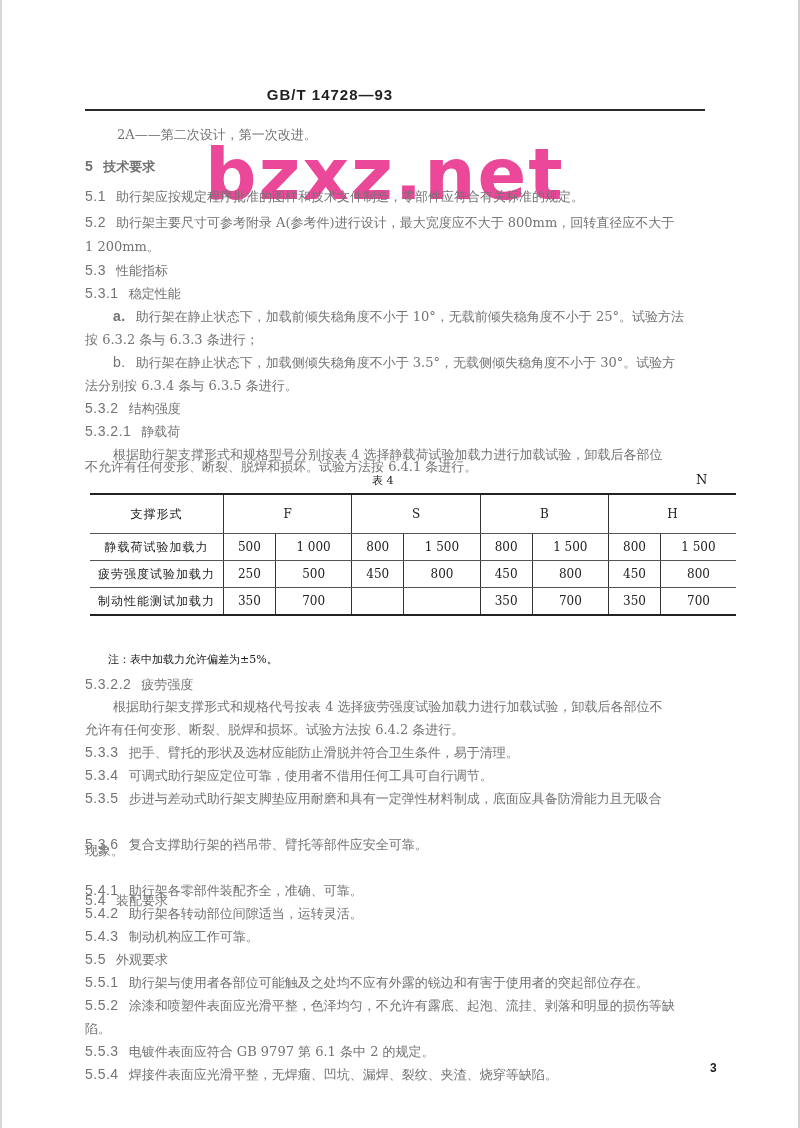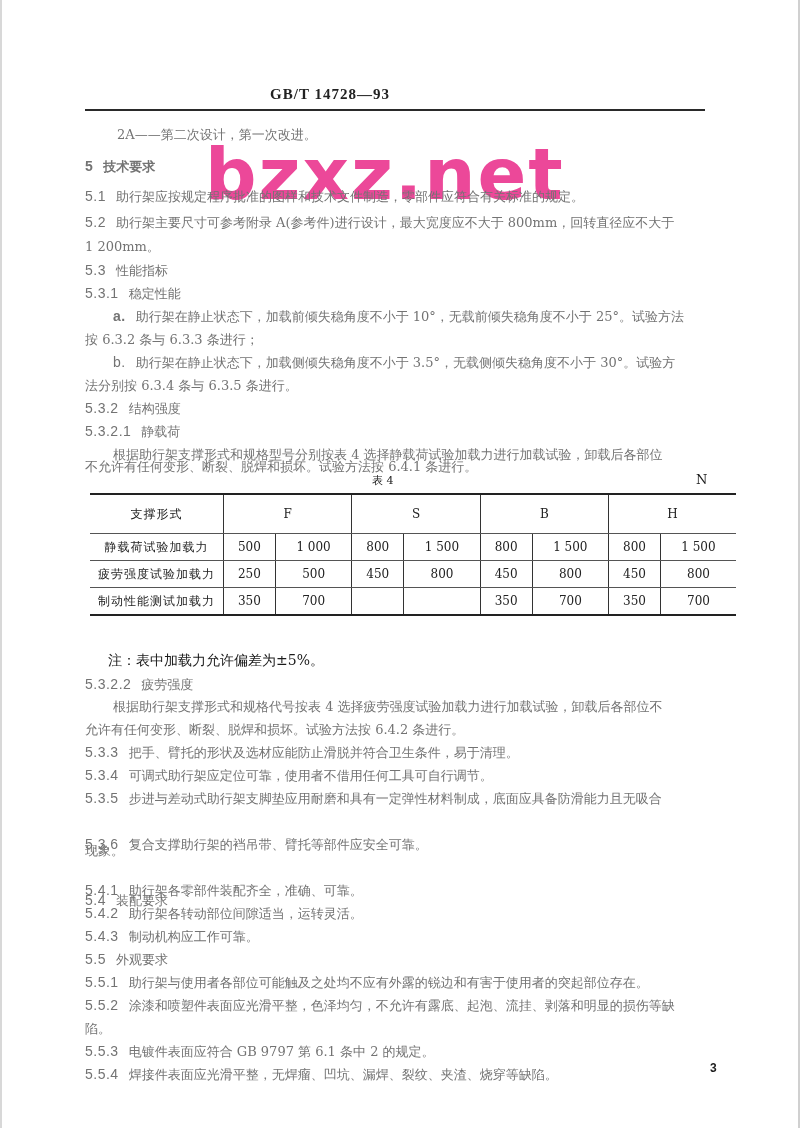--- a/index.html
+++ b/index.html
@@ -4,21 +4,21 @@
 <style>
   html, body { margin: 0; padding: 0; }
   body {
     width: 800px; height: 1128px; background: #ffffff; position: relative; overflow: hidden;
     font-family: "DejaVu Serif", "Liberation Serif", serif; color: #1a1a1a;
   }
   .edge-left { position: absolute; left: 0; top: 0; width: 2px; height: 1128px; background: #d8d8d8; }
   .edge-right { position: absolute; right: 0; top: 0; width: 2px; height: 1128px; background: #d0d0d0; }
   .header-code {
     position: absolute; top: 86px; left: 0; width: 660px; text-align: center;
-    font-family: Liberation Serif, serif; font-size: 15px; font-weight: bold; letter-spacing: 1px; color: #222;
+    font-family: Liberation Sans, sans-serif; font-size: 15px; font-weight: bold; letter-spacing: 1px; color: #222;
   }
   .header-rule { position: absolute; top: 109px; left: 85px; width: 620px; height: 2px; background: #2a2a2a; }
   .watermark {
     position: absolute; top: 132px; left: 205px; font-family: "DejaVu Sans", sans-serif;
     font-size: 72px; font-weight: bold; color: #ec4899; letter-spacing: 2px; z-index: 0;
   }
   .line {
     position: absolute; font-size: 13px; white-space: nowrap; z-index: 1; color: #737373;
   }
   .num { font-family: "Liberation Sans", sans-serif; font-size: 14px; margin-right: 10px; letter-spacing: 0.5px; }
@@ -29,21 +29,21 @@
     position: absolute; top: 493px; left: 90px; width: 646px; border-collapse: collapse; font-size: 12px; z-index: 1;
   }
   table.spec td {
     border-left: 1px solid #333; border-right: 1px solid #333; border-top: 1px solid #555; border-bottom: 1px solid #555;
     text-align: center; height: 26px; padding: 0; color: #222;
   }
   table.spec tr:first-child td { border-top: 2px solid #222; height: 38px; }
   table.spec tr:last-child td { border-bottom: 2px solid #222; }
   table.spec td:first-child { border-left: none; width: 133px; letter-spacing: 1px; }
   table.spec td:last-child { border-right: none; }
-  .note { position: absolute; top: 652px; left: 108px; font-size: 14px; }
+  .note { position: absolute; top: 652px; left: 108px; font-size: 11px; }
   .page-num { position: absolute; top: 1061px; left: 710px; font-size: 12px; font-family: "Liberation Sans", sans-serif; font-weight: bold; }
 </style>
 </head>
 <body>
 
 <div class="edge-left"></div>
 <div class="edge-right"></div>
 
 <div class="header-code">GB/T 14728—93</div>
 <div class="header-rule"></div>

